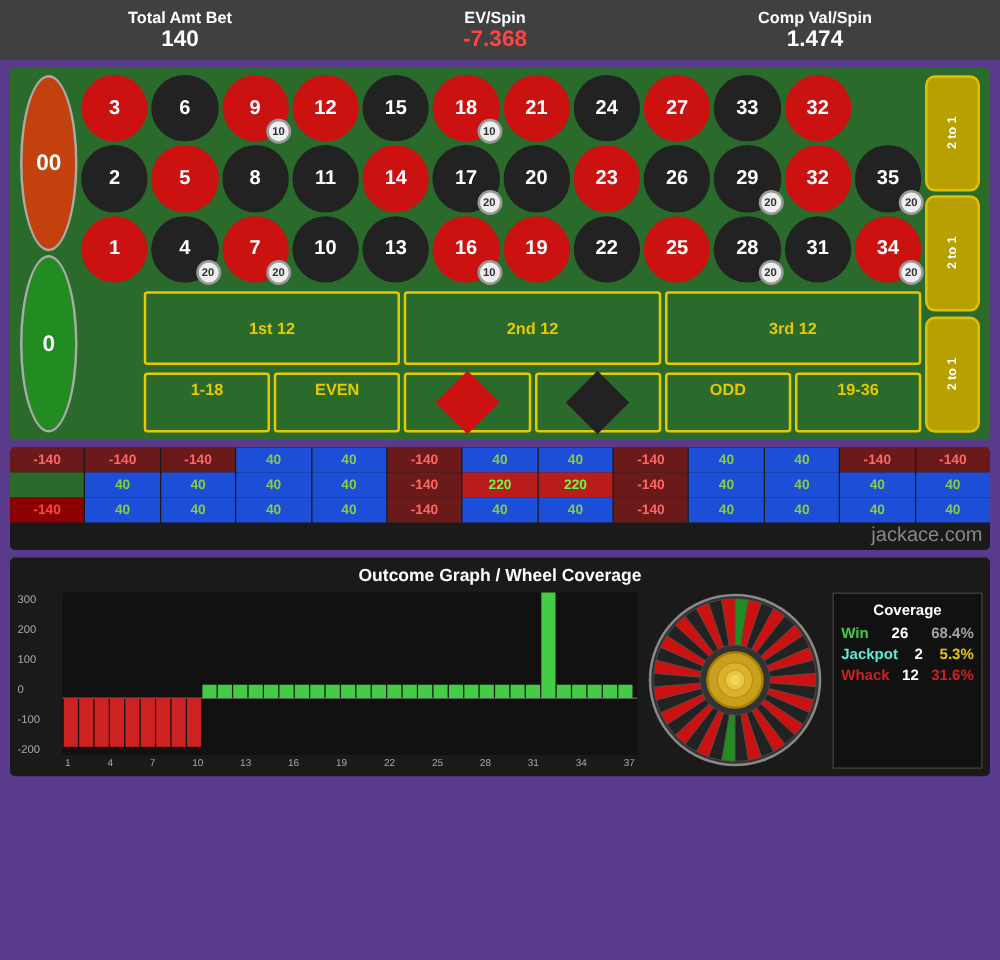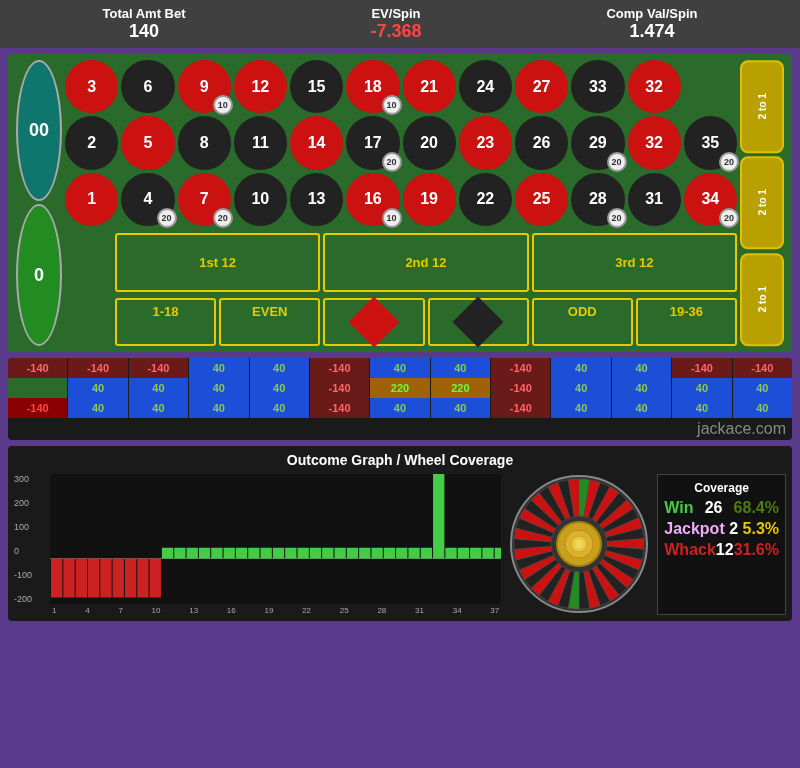--- a/index.html
+++ b/index.html
@@ -55,21 +55,21 @@
       align-items: center;
       justify-content: center;
       font-weight: bold;
       font-size: 18px;
       color: #fff;
       cursor: pointer;
       position: relative;
       min-height: 42px;
     }
     .zero-cell.green { background: #228B22; border: 2px solid #aaa; }
-    .zero-cell.dbl-zero { background: #0f766e; border: 2px solid #aaa; }
+    .zero-cell.dbl-zero { background: #c2410c; border: 2px solid #aaa; }
 
     .numbers-grid {
       flex: 1;
       display: flex;
       flex-direction: column;
       gap: 3px;
     }
 
     .numbers-row {
       display: grid;
@@ -220,21 +220,21 @@
       padding: 4px 2px;
       text-align: center;
       font-size: 11px;
       font-weight: bold;
       cursor: pointer;
     }
     .wl-cell.negative { background: #6b1a1a; color: #ff6666; }
     .wl-cell.positive { background: #1d4ed8; color: #88cc44; }
     .wl-cell.green-bg { background: #2a6a2a; color: #fff; }
     .wl-cell.highlight-neg { background: #8b0000; color: #ff4444; }
-    .wl-cell.big-pos { background: #a16207; color: #66ff44; }
+    .wl-cell.big-pos { background: #b91c1c; color: #66ff44; }
     .jackace {
       text-align: right;
       padding: 2px 6px;
       font-size: 16px;
       color: #888;
     }
 
     
     .graph-section {
       margin: 6px 8px;
@@ -273,29 +273,29 @@
       font-size: 12px;
       font-weight: bold;
       text-align: center;
       margin-bottom: 4px;
     }
     .coverage-row {
       display: flex;
       justify-content: space-between;
       gap: 0;
       margin: 3px 0;
-      font-size: 16px;
+      font-size: 12px;
       font-weight: bold;
       text-align: center;
     }
     .cov-label-win { color: #44cc44; }
-    .cov-label-jackpot { color: #f0abfc; }
+    .cov-label-jackpot { color: #5eead4; }
     .cov-label-whack { color: #cc2222; }
     .cov-value { color: #fff; }
-    .cov-pct-win { color: #4d7c0f; }
+    .cov-pct-win { color: #a3a3a3; }
     .cov-pct-jackpot { color: #e8c800; }
     .cov-pct-whack { color: #cc2222; }
   </style>
 </head>
 <body>
 
 <div class="header-stats">
   <div class="stat-block">
     <div class="stat-label">Total Amt Bet</div>
     <div class="stat-value positive">140</div>

